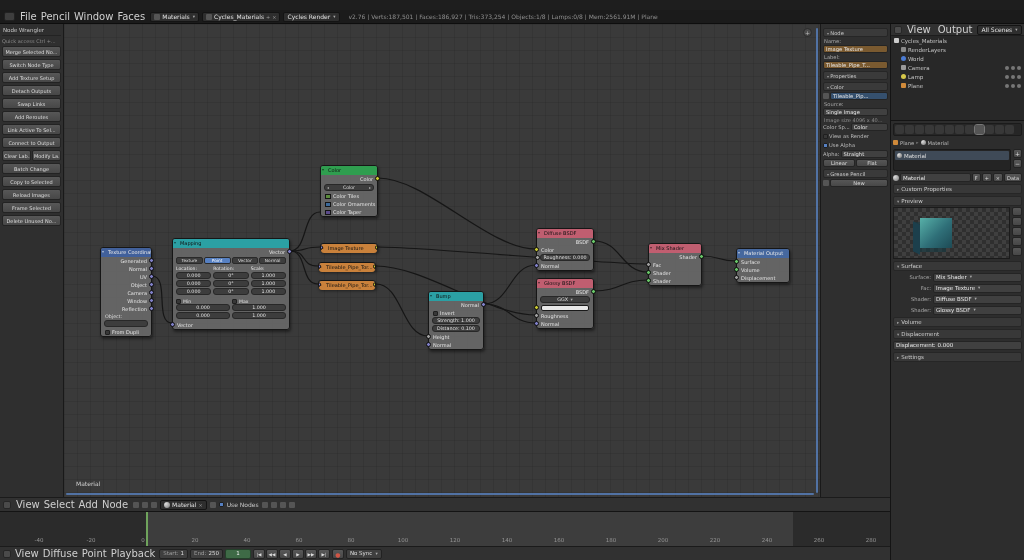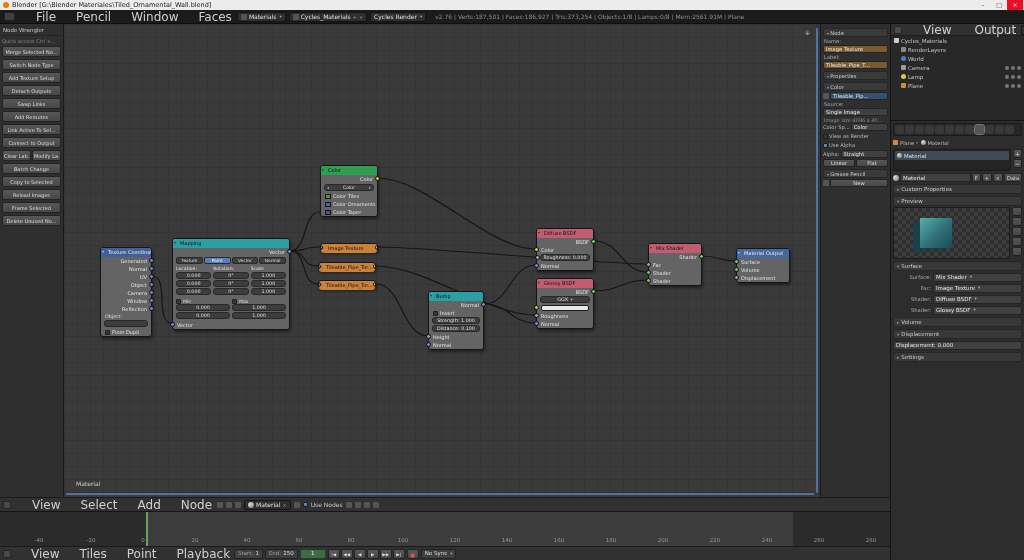--- a/index.html
+++ b/index.html
@@ -8,21 +8,21 @@
 
 #titlebar{position:absolute;left:0;top:0;width:1024px;height:10px;background:#ececec;color:#1a1a1a;font-size:6.5px;display:flex;align-items:center;padding:0 1px;}
 #blender-logo{width:6px;height:6px;background:#e87d0d;border-radius:50%;margin:0 3px 0 2px;}
 #title-text{white-space:nowrap;overflow:hidden;}
 #win-controls{margin-left:auto;display:flex;height:10px;}
 .wbtn{width:16px;text-align:center;font-size:6px;line-height:10px;color:#333;}
 .wbtn.close{background:#e81123;color:#fff;}
 
 #menubar{position:absolute;left:0;top:10px;width:1024px;height:14px;background:#1b1b1b;border-bottom:1px solid #0e0e0e;display:flex;align-items:center;gap:3px;padding:0 4px;}
 .mb-ico{width:11px;height:9px;background:#3e3e3e;border:1px solid #222;border-radius:2px;flex:none;}
-.menu{color:#cfcfcf;font-size:12px;padding:0 2px;white-space:nowrap;margin-left:16px;}
+.menu{color:#cfcfcf;font-size:10px;padding:0 2px;white-space:nowrap;}
 .hfield{display:flex;align-items:center;gap:2px;background:#2e2e2e;border:1px solid #141414;border-radius:2px;height:10px;padding:0 3px;font-size:6px;color:#e2e2e2;white-space:nowrap;}
 .hfield .ico{width:6px;height:6px;background:#555;border-radius:1px;}
 .hfield .mini{color:#9a9a9a;font-size:5px;}
 .dd{font-size:4.5px;color:#aaa;margin-left:1px;}
 #stats{color:#8f8f8f;font-size:6px;white-space:nowrap;overflow:hidden;margin-left:6px;}
 
 #toolshelf{position:absolute;left:0;top:24px;width:64px;height:473px;background:#2f2f2f;border-right:1px solid #191919;padding:2px;}
 .ts-header{font-size:5.5px;color:#c4c4c4;border-bottom:1px solid #232323;padding:1px 1px 2px;margin-bottom:2px;white-space:nowrap;overflow:hidden;}
 .ts-hint{font-size:5px;color:#8a8a8a;margin:1px 0 2px;white-space:nowrap;overflow:hidden;}
 .tbtn{height:11px;line-height:10px;background:linear-gradient(#575757,#474747);border:1px solid #232323;border-radius:2px;color:#dedede;font-size:5px;text-align:center;margin-bottom:2px;overflow:hidden;white-space:nowrap;padding:0 1px;}
@@ -131,29 +131,20 @@
 .tfield .lab{color:#9d9d9d;}
 #cur-frame{background:#3e6a46;border-color:#24402a;min-width:26px;justify-content:center;color:#eee;}
 .tbtn2{min-width:12px;height:10px;background:linear-gradient(#585858,#474747);border:1px solid #242424;border-radius:2px;font-size:4.4px;line-height:9px;text-align:center;color:#ddd;padding:0 1px;}
 #rec-btn{color:#d05545;font-size:6px;}
 </style>
 </head>
 <body>
 
 <div id="root">
 
-  <div id="titlebar">
-    <span id="blender-logo"></span>
-    <span id="title-text">Blender [G:\Blender Materiales\Tiled_Ornamental_Wall.blend]</span>
-    <span id="win-controls">
-      <span class="wbtn">–</span>
-      <span class="wbtn">□</span>
-      <span class="wbtn close">×</span>
-    </span>
-  </div>
 
   <div id="menubar">
     <span class="mb-ico"></span>
     <span id="mb-menus" style="display:flex">
         <span class="menu">File</span>
         <span class="menu">Pencil</span>
         <span class="menu">Window</span>
         <span class="menu">Faces</span>
       </span>
     <span class="hfield">
@@ -707,21 +698,21 @@
       <div class="rlabel" style="left: 715px;">220</div>
       <div class="rlabel" style="left: 767px;">240</div>
       <div class="rlabel" style="left: 819px;">260</div>
       <div class="rlabel" style="left: 871px;">280</div>
     </div>
 
   <div id="timelinebar">
     <span class="sq-ico"></span>
     <span id="tl-menus" style="display:flex">
         <span class="menu">View</span>
-        <span class="menu">Tiles</span>
+        <span class="menu">Diffuse</span>
         <span class="menu">Point</span>
         <span class="menu">Playback</span>
       </span>
     <span class="tfield">
       <span class="lab">Start:</span>
       <span>1</span>
     </span>
     <span class="tfield">
       <span class="lab">End:</span>
       <span>250</span>

